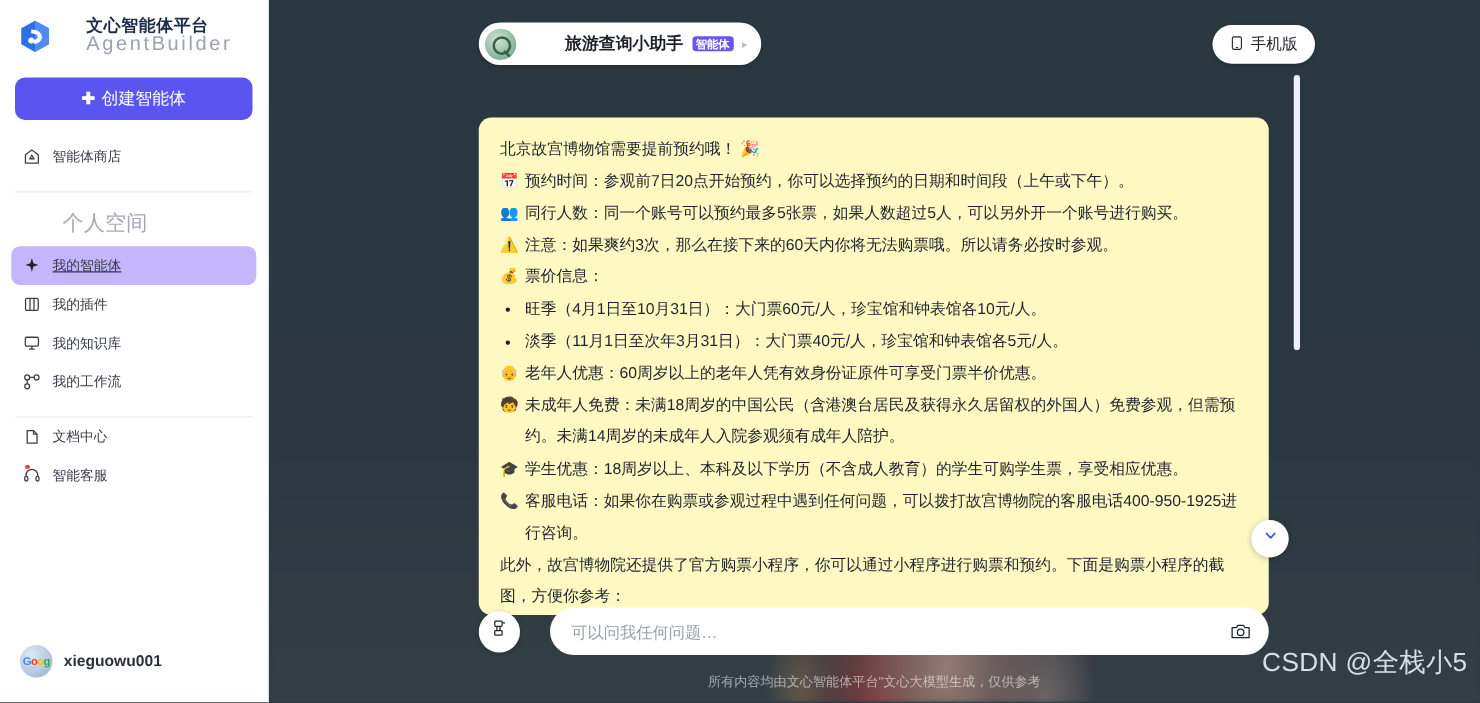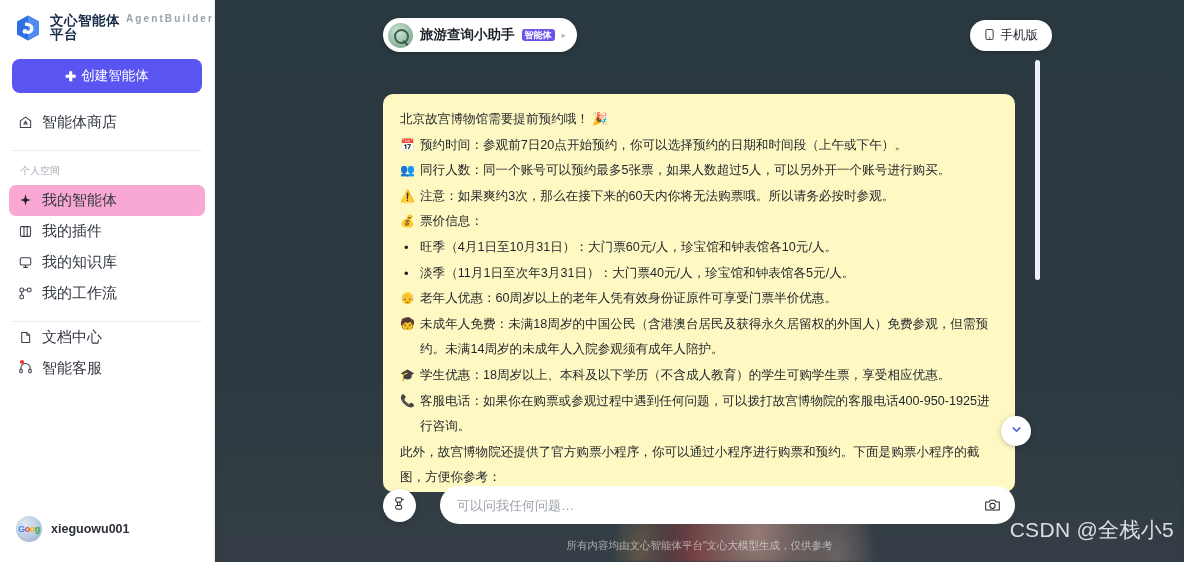--- a/index.html
+++ b/index.html
@@ -12,44 +12,44 @@
 
   
   .sidebar {
     width: 215px; height: 562px; background: #ffffff;
     display: flex; flex-direction: column;
     border-right: 1px solid #ececec; flex: 0 0 215px;
     position: relative; z-index: 5;
   }
   .brand { display: flex; align-items: center; gap: 8px; padding: 14px 0 0 14px; }
   .brand-logo { width: 28px; height: 28px; flex: 0 0 28px; }
-  .brand-text { display: flex; flex-direction: row; line-height: 1.05; }
+  .brand-text { display: flex; flex-direction: column; line-height: 1.05; margin-left: 19px; }
   .brand-title { font-size: 13.5px; font-weight: bold; color: #1b2b4b; letter-spacing: .5px; }
-  .brand-sub { font-size: 10px; color: #9aa2ad; letter-spacing: 2.1px; font-weight: bold; }
+  .brand-sub { font-size: 16px; color: #9aa2ad; letter-spacing: 2.1px; font-weight: normal; }
 
   .create-btn {
     margin: 17px 12px 0 12px; height: 34px; border-radius: 8px;
     background: #5a54f0; color: #fff; font-size: 13.5px;
     display: flex; align-items: center; justify-content: center; gap: 5px;
     cursor: pointer; border: none; font-weight: 500;
   }
   .plus { font-size: 13px; font-weight: bold; line-height: 1; }
 
   .nav-top { margin-top: 14px; }
   .nav-item {
     display: flex; align-items: center; gap: 9px;
     height: 31px; margin: 0 9px; padding: 0 9px;
-    border-radius: 7px; color: #353a45; font-size: 15px; cursor: pointer;
+    border-radius: 7px; color: #353a45; font-size: 11px; cursor: pointer;
     position: relative;
   }
-  .nav-item.active { background: #f9a8d4; }
+  .nav-item.active { background: #c4b5fd; text-decoration: underline; }
   .nav-icon { width: 15px; height: 15px; flex: 0 0 15px; display: flex; align-items: center; justify-content: center; }
   .nav-icon svg { display: block; }
   .divider { height: 1px; background: #ededf0; margin: 12px 12px 0 12px; }
-  .group-label { font-size: 10px; color: #a4a9b3; padding: 13px 0 7px 20px; }
+  .group-label { font-size: 17px; color: #a4a9b3; padding: 13px 0 7px 20px; margin-left: 30px; }
   .nav-dot { position: absolute; width: 3.5px; height: 3.5px; border-radius: 50%; background: #f23c3c; top: 7px; margin-left: 2px; }
 
   .sidebar-spacer { flex: 1 1 auto; }
   .user-row { display: flex; align-items: center; gap: 9px; padding: 0 0 20px 16px; }
   .avatar {
     width: 26px; height: 26px; border-radius: 50%; flex: 0 0 26px;
     background: radial-gradient(circle at 35% 30%, #dfe8f3 0%, #b9cbe0 55%, #8fa7c4 100%);
     position: relative; overflow: hidden;
     display: flex; align-items: center; justify-content: center;
     font-size: 9px; font-weight: bold; letter-spacing: -0.5px;
@@ -85,21 +85,21 @@
     position: relative; overflow: hidden;
   }
   .pill-avatar::after {
     content: ""; position: absolute; left: 6px; top: 6px; width: 11px; height: 11px;
     border: 2px solid #3b5f4c; border-radius: 50%;
   }
   .pill-avatar .mag {
     position: absolute; right: 4px; bottom: 4px; width: 7px; height: 2px;
     background: #3b5f4c; transform: rotate(45deg); border-radius: 1px;
   }
-  .pill-title { font-size: 13.5px; color: #1d2129; font-weight: bold; }
+  .pill-title { font-size: 13.5px; color: #1d2129; font-weight: bold; margin-left: 32px; }
   .pill-badge {
     background: #6b55e8; color: #fff; font-size: 9px; border-radius: 3px;
     padding: 1.5px 3px; font-weight: bold; line-height: 1;
   }
   .pill-caret { color: #b8bcc4; font-size: 9px; }
 
   .mobile-btn {
     position: absolute; right: 132px; top: 20px; height: 31px;
     background: #fff; border-radius: 16px; display: flex; align-items: center; gap: 6px;
     padding: 0 14px; z-index: 4; cursor: pointer; box-shadow: 0 1px 4px rgba(0,0,0,0.2);

